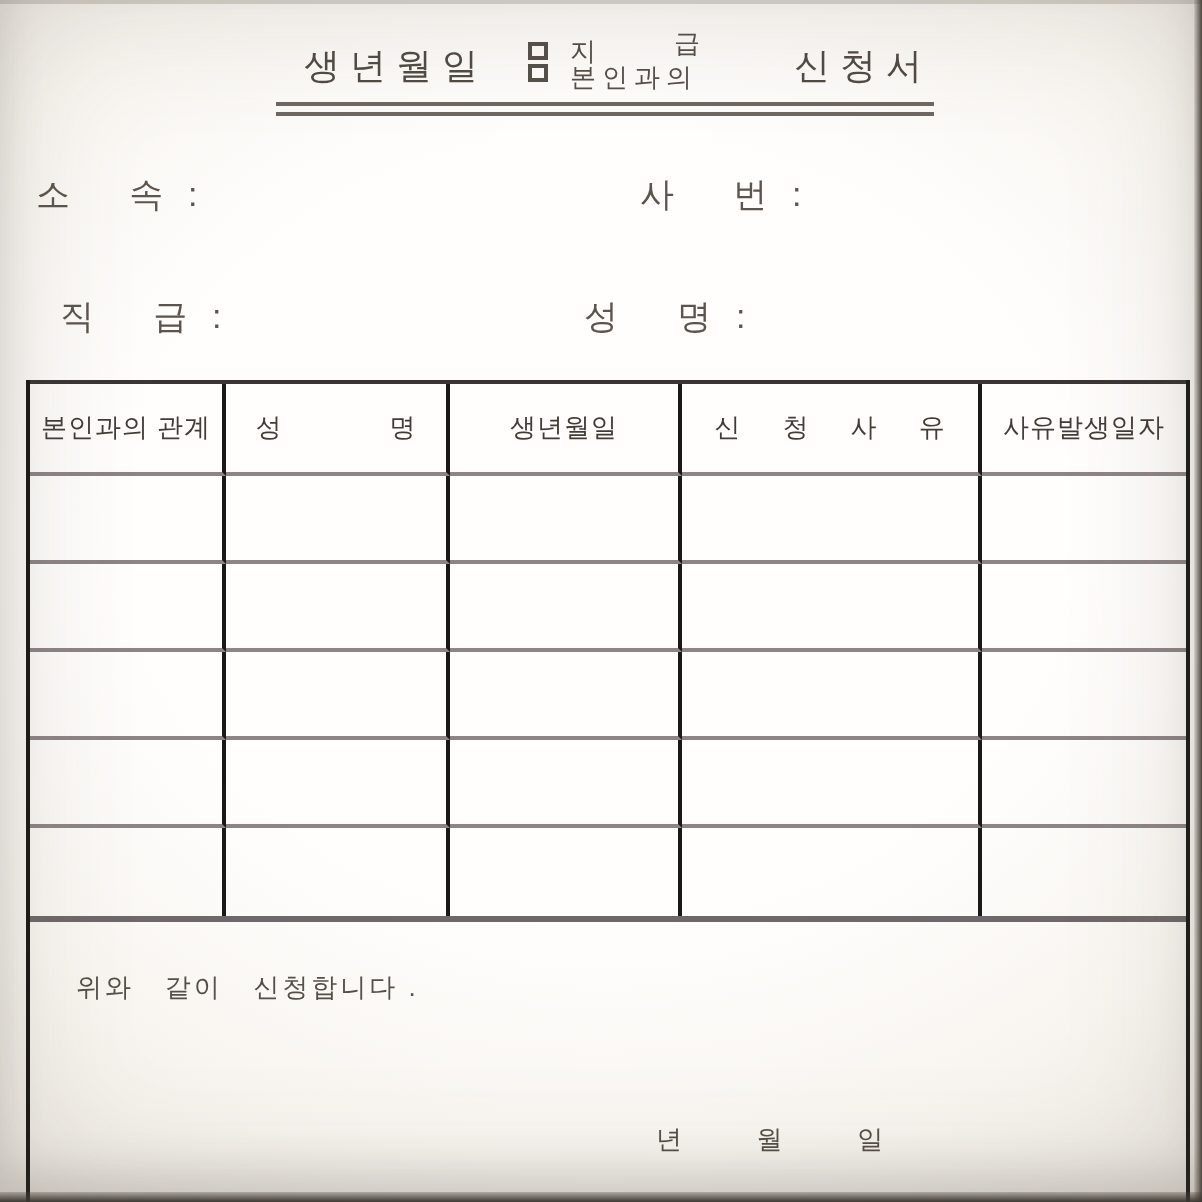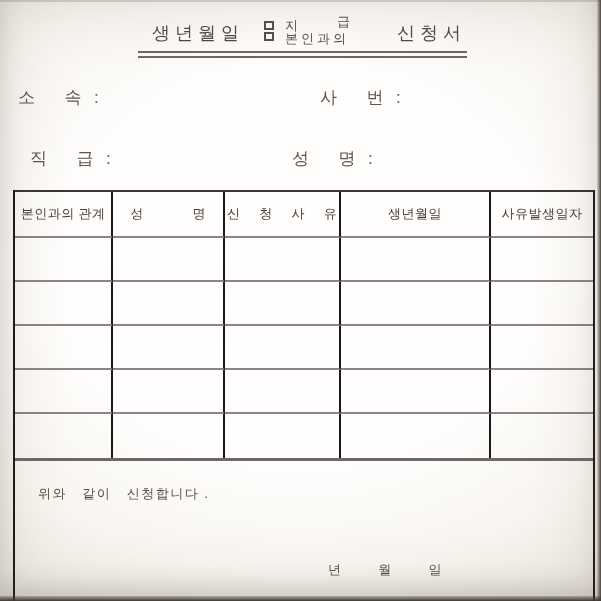--- a/index.html
+++ b/index.html
@@ -38,21 +38,21 @@
 
   
   .form-box{position:absolute;left:13px;top:190px;width:582px;height:411px;box-sizing:border-box;
     border-left:2px solid var(--ink-line-dark,#1b1917);
     border-right:2px solid var(--ink-line-dark,#1b1917);}
   .grid{position:absolute;left:0;top:0;width:578px;display:grid;
     grid-template-columns:98px 112px 116px 150px 102px;
     grid-auto-rows:44px;
     border-top:2px solid #3a3635;
     border-bottom:3px solid #6f686a;
-    background:transparent;font-family:Liberation Serif, serif;}
+    background:transparent;}
   .cell{box-sizing:border-box;display:flex;align-items:center;justify-content:center;
     border-right:2px solid var(--ink-line-dark,#1b1917);
     border-bottom:2px solid var(--ink-line-gray,#8d8486);
     white-space:pre;}
   .cell.last-col{border-right:none;}
   .cell.last-row{border-bottom:none;}
   .hcell{height:46px;font-size:13px;color:var(--header-text,#413c36);letter-spacing:0.5px;}
   .grid{grid-template-rows:46px;}
 
   .footer-text{font-size:13px;color:#554f48;letter-spacing:1.5px;}
@@ -77,22 +77,22 @@
 
   <span class="abs field" style="left:18px;top:86px;">소     속  :</span>
   <span class="abs field" style="left:320px;top:86px;">사     번  :</span>
   <span class="abs field" style="left:30px;top:147px;">직     급  :</span>
   <span class="abs field" style="left:292px;top:147px;">성     명  :</span>
 
   <div class="form-box">
     <div class="grid">
       <div class="cell hcell">본인과의 관계</div>
       <div class="cell hcell">성             명</div>
+      <div class="cell hcell">생년월일</div>
       <div class="cell hcell">신     청     사     유</div>
-      <div class="cell hcell">생년월일</div>
       <div class="cell hcell last-col">사유발생일자</div>
 
     <div class="cell"></div>
         <div class="cell"></div>
         <div class="cell"></div>
         <div class="cell"></div>
         <div class="cell last-col"></div>
         <div class="cell"></div>
         <div class="cell"></div>
         <div class="cell"></div>

